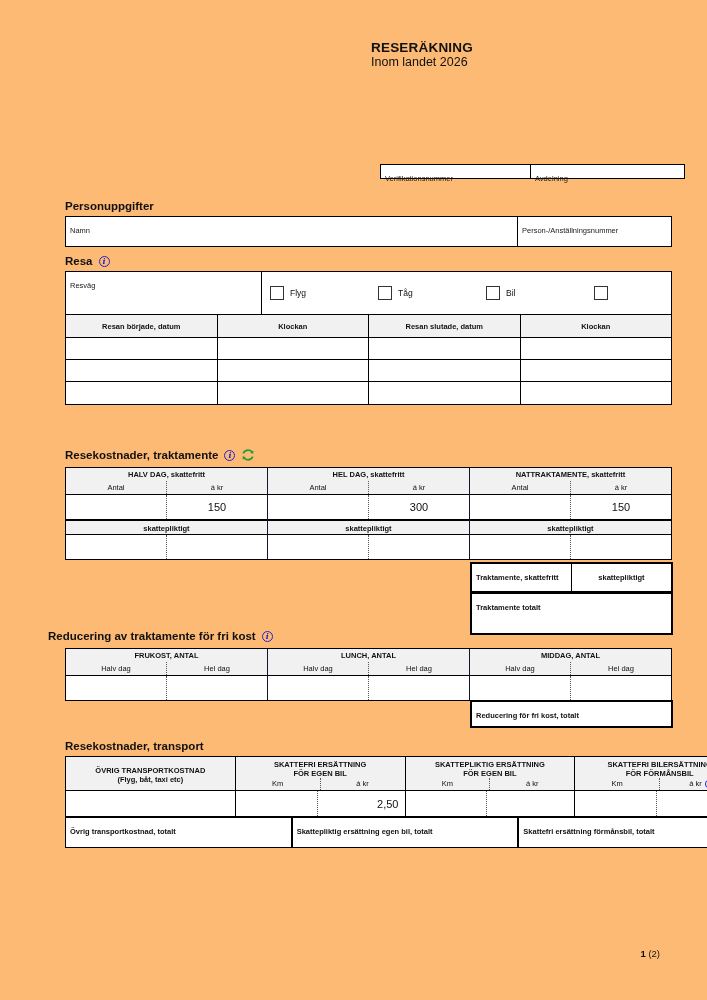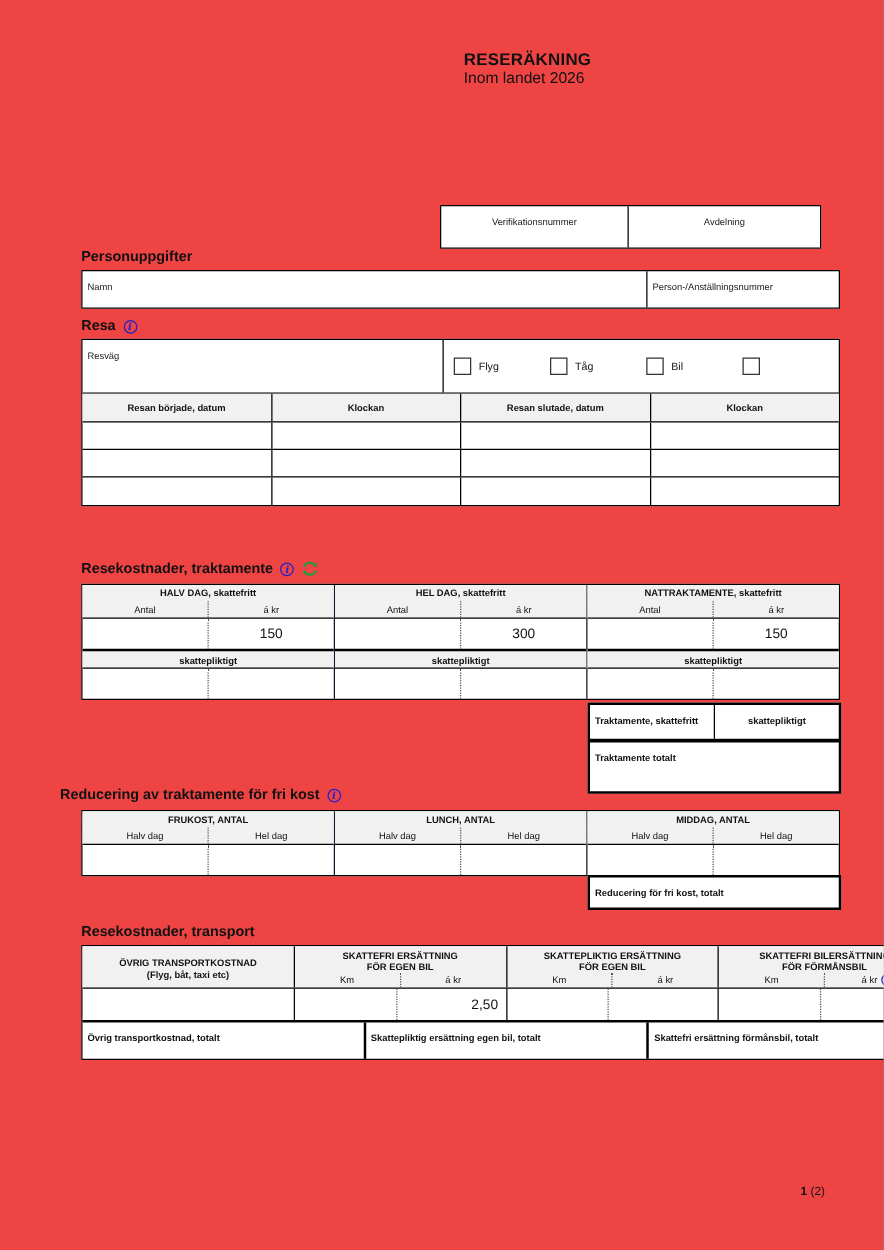--- a/index.html
+++ b/index.html
@@ -1,34 +1,34 @@
 <!DOCTYPE html>
 <html><head>
 <meta charset="utf-8">
 <style>
   html,body{margin:0;padding:0;background:#888;}
   .page{
-    position:relative;width:707px;height:1000px;background:#ef4444;margin:0 auto;
+    position:relative;width:707px;height:1000px;background:#fdba74;margin:0 auto;
     font-family:"Liberation Sans","DejaVu Sans",sans-serif;color:#111;overflow:hidden;
   }
   .abs{position:absolute;}
   
   .h-main{font-size:13.5px;font-weight:bold;letter-spacing:.2px;}
   .h-sub{font-size:12.5px;}
   .sec-head{font-size:11.5px;font-weight:bold;display:flex;align-items:center;gap:6px;}
   
   .lbl{font-size:7.5px;line-height:9px;color:#1a1a1a;}
   .lbl-b{font-size:7.5px;font-weight:bold;color:#111;}
   
   .box{border:1.5px solid #000;background:#fff;box-sizing:border-box;}
   .cell{box-sizing:border-box;padding:2px 4px;}
   
   .r-route{display:flex;border-bottom:1px solid #000;height:43px;box-sizing:border-box;}
   .r-route-left{width:300px;border-right:1px solid #000;box-sizing:border-box;padding:2px 4px;}
-  .r-route-right{flex:1;display:flex;align-items:center;padding-left:8px;}
+  .r-route-right{flex:1;display:flex;align-items:center;padding-left:8px;gap:31px;}
   .cb-item{display:flex;align-items:center;width:77px;}
   .cb{width:12px;height:12px;border:1.5px solid #333;background:#fff;margin-right:6px;flex:none;}
   .cb-lab{font-size:8.5px;}
   .grid-head{display:flex;background:#f1f1f1;height:23px;border-bottom:1px solid #000;box-sizing:border-box;}
   .grid-head>div{flex:1;border-right:1px solid #000;display:flex;align-items:center;justify-content:center;font-size:7.5px;font-weight:bold;box-sizing:border-box;}
   .grid-head>div:last-child{border-right:none;}
   .grid-row{display:flex;height:22px;border-bottom:1px solid #000;box-sizing:border-box;}
   .grid-row:last-child{border-bottom:none;}
   .grid-row>div{flex:1;border-right:1px solid #000;box-sizing:border-box;}
   .grid-row>div:last-child{border-right:none;}
@@ -74,21 +74,21 @@
 </head>
 <body>
 
 <div class="page">
 
   <div class="abs" style="left:371px;top:40px;">
     <div class="h-main">RESERÄKNING</div>
     <div class="h-sub">Inom landet 2026</div>
   </div>
 
-  <div class="abs box" style="left:352px;top:164px;width:305px;height:35px;display:flex;text-align:center;">
+  <div class="abs box" style="left:380px;top:164px;width:305px;height:15px;display:flex;">
     <div class="cell" style="width:150px;border-right:1px solid #000;">
       <span class="lbl">Verifikationsnummer</span>
     </div>
     <div class="cell" style="flex:1;">
       <span class="lbl">Avdelning</span>
     </div>
   </div>
 
   <div class="abs sec-head" style="left:65px;top:200px;">
     <span>Personuppgifter</span>

